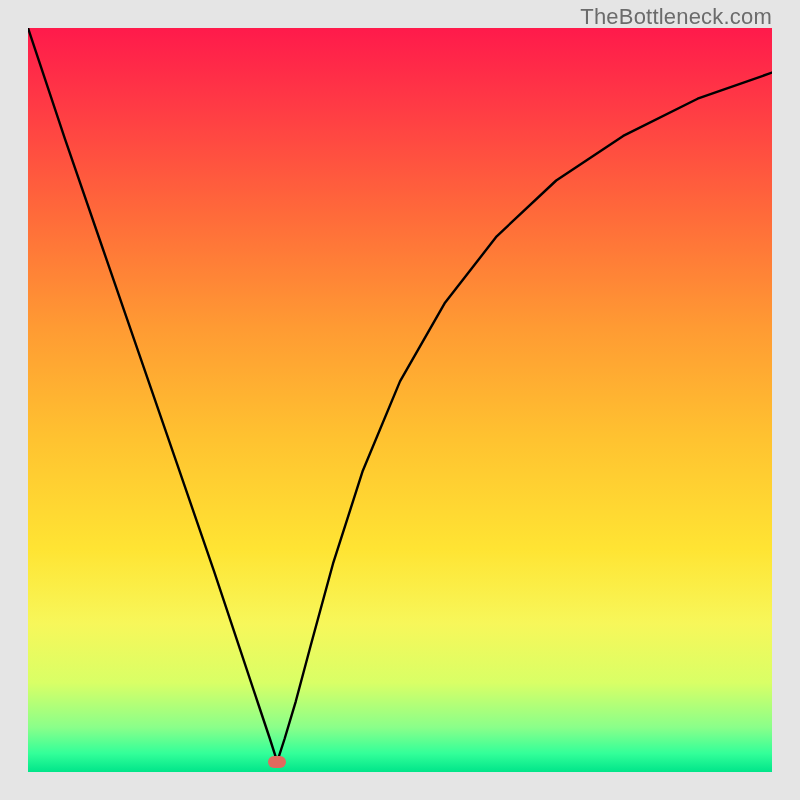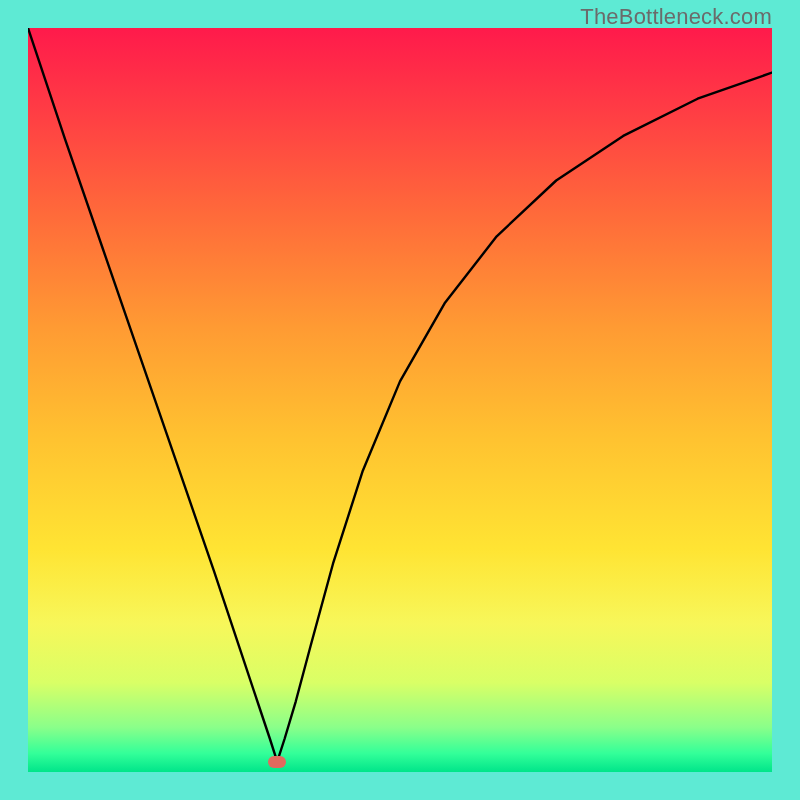--- a/index.html
+++ b/index.html
@@ -8,21 +8,21 @@
     width: 800px;
     height: 800px;
     overflow: hidden;
     font-family: Arial, Helvetica, sans-serif;
     background: #000;
   }
   .frame {
     position: relative;
     width: 800px;
     height: 800px;
-    background: #5eead4;
+    background: #e5e5e5;
     box-sizing: border-box;
   }
   .plot {
     position: absolute;
     left: 28px;
     top: 28px;
     width: 744px;
     height: 744px;
     overflow: hidden;
   }

